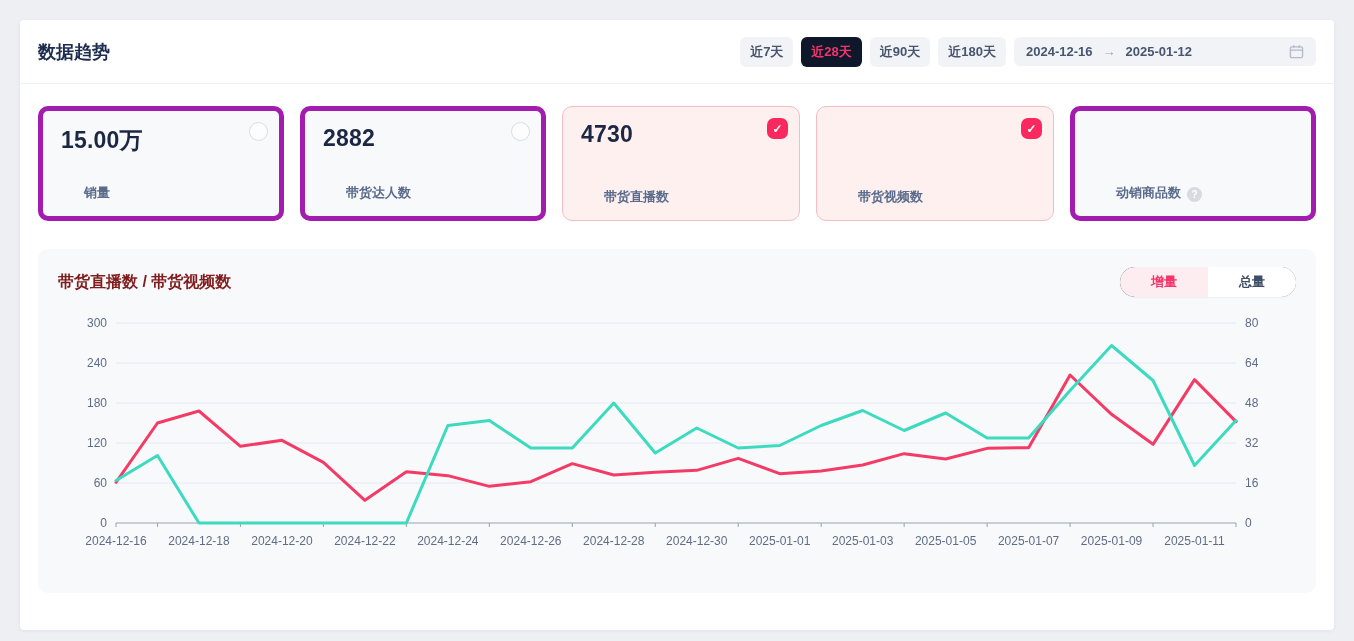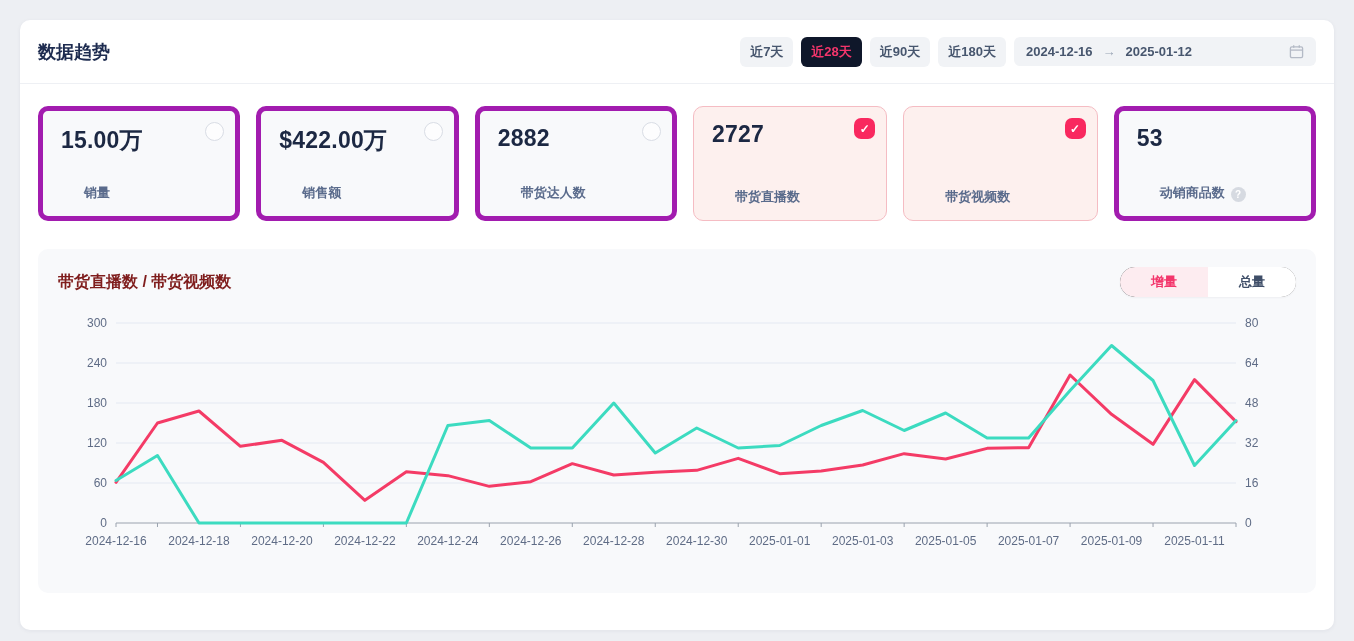--- a/index.html
+++ b/index.html
@@ -5,21 +5,21 @@
   * { margin:0; padding:0; box-sizing:border-box; }
   html,body { width:1354px; height:641px; }
   body {
     background:#edeff3;
     font-family:"Liberation Sans", sans-serif;
     overflow:hidden;
   }
   .main-card {
     position:absolute; left:20px; top:20px;
     width:1314px; height:610px;
-    background:#ffffff; border-radius:10px;
+    background:#ffffff; border-radius:4px;
     box-shadow:0 1px 4px rgba(30,40,70,.06);
   }
   
   .header-row {
     height:64px; display:flex; align-items:center;
     padding:0 18px; border-bottom:1px solid #eef0f4;
   }
   .page-title { font-size:18px; font-weight:700; color:#1d2b4f; }
   .header-controls { margin-left:auto; display:flex; align-items:center; gap:8px; }
   .range-btn {
@@ -117,48 +117,40 @@
 
   <div class="metrics-row">
       <div class="metric-card">
         <div class="metric-value">15.00万</div>
         <div class="metric-label">
           <span>销量</span>
         </div>
         <div class="cb cb-off"></div>
       </div>
       <div class="metric-card">
-        <div class="metric-value">$422.00万</div>
-        <div class="metric-label">
-          <span>销售额</span>
+        <div class="metric-value">2882</div>
+        <div class="metric-label">
+          <span>带货达人数</span>
         </div>
         <div class="cb cb-off"></div>
       </div>
+      <div class="metric-card checked">
+        <div class="metric-value">4730</div>
+        <div class="metric-label">
+          <span>带货直播数</span>
+        </div>
+        <div class="cb cb-on">✓</div>
+      </div>
+      <div class="metric-card checked">
+        <div class="metric-label">
+          <span>带货视频数</span>
+        </div>
+        <div class="cb cb-on">✓</div>
+      </div>
       <div class="metric-card">
-        <div class="metric-value">2882</div>
-        <div class="metric-label">
-          <span>带货达人数</span>
-        </div>
-        <div class="cb cb-off"></div>
-      </div>
-      <div class="metric-card checked">
-        <div class="metric-value">2727</div>
-        <div class="metric-label">
-          <span>带货直播数</span>
-        </div>
-        <div class="cb cb-on">✓</div>
-      </div>
-      <div class="metric-card checked">
-        <div class="metric-label">
-          <span>带货视频数</span>
-        </div>
-        <div class="cb cb-on">✓</div>
-      </div>
-      <div class="metric-card">
-        <div class="metric-value">53</div>
         <div class="metric-label">
           <span>动销商品数</span>
           <span class="help-icon">?</span>
         </div>
       </div>
     </div>
 
   <div class="chart-card">
     <div class="chart-head">
       <div class="chart-title">带货直播数 / 带货视频数</div>

